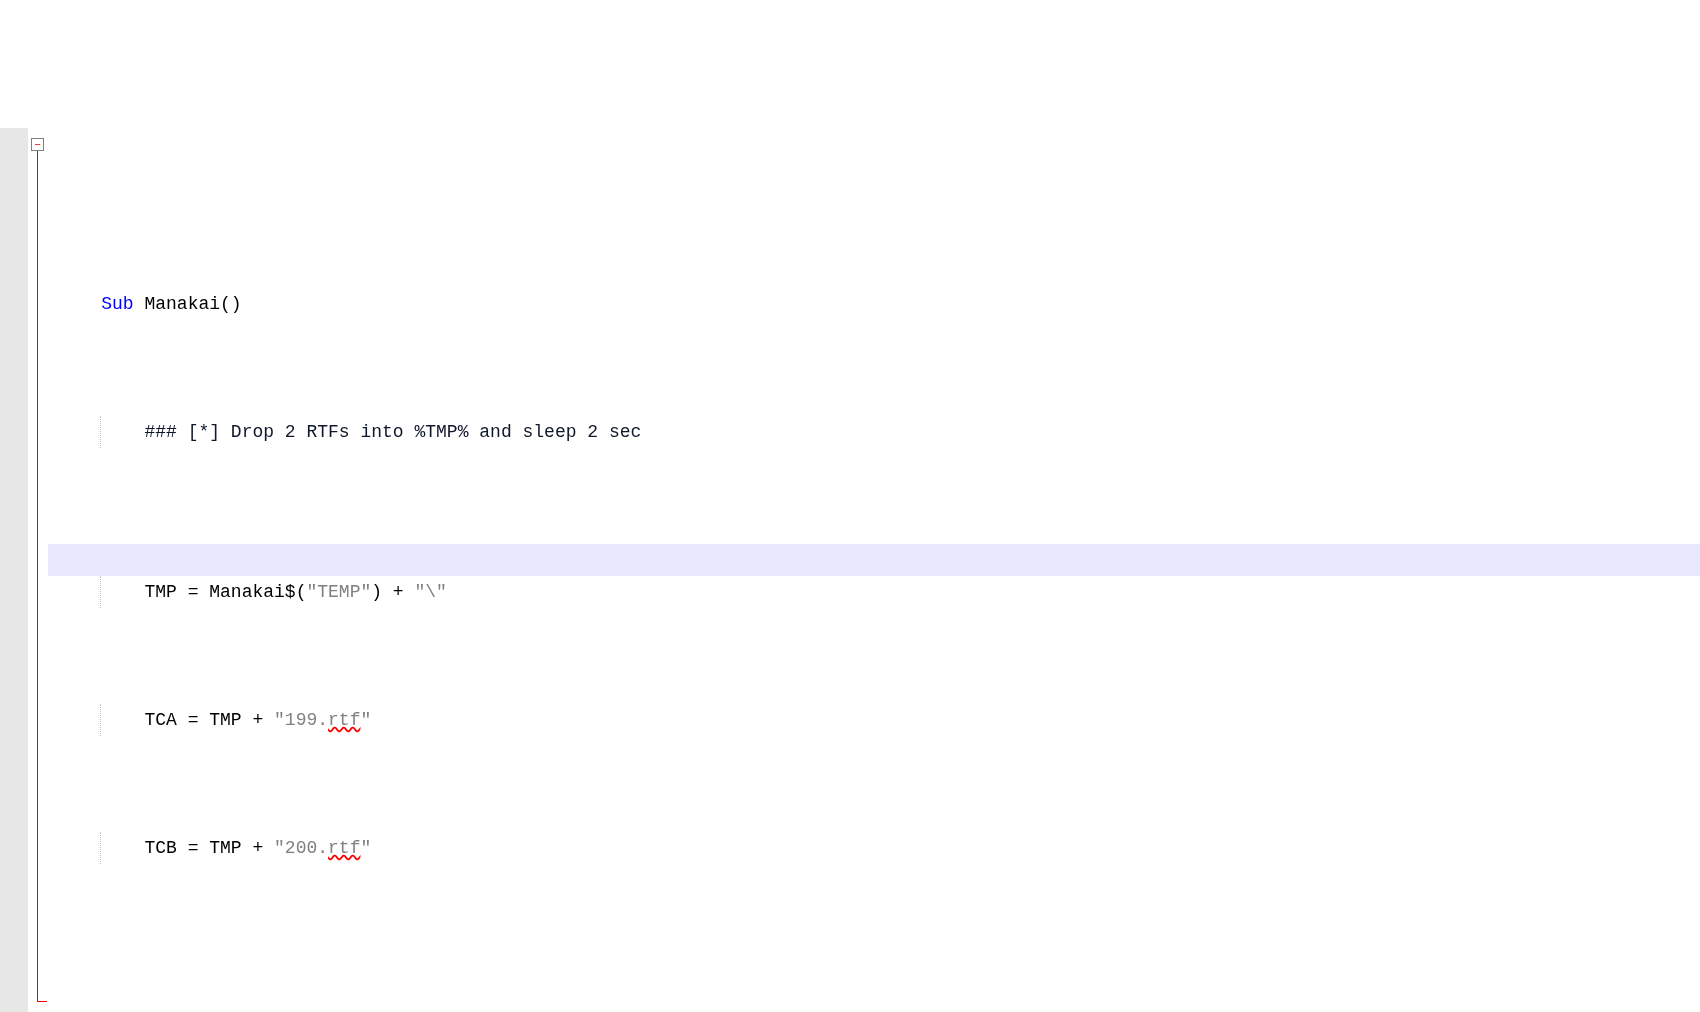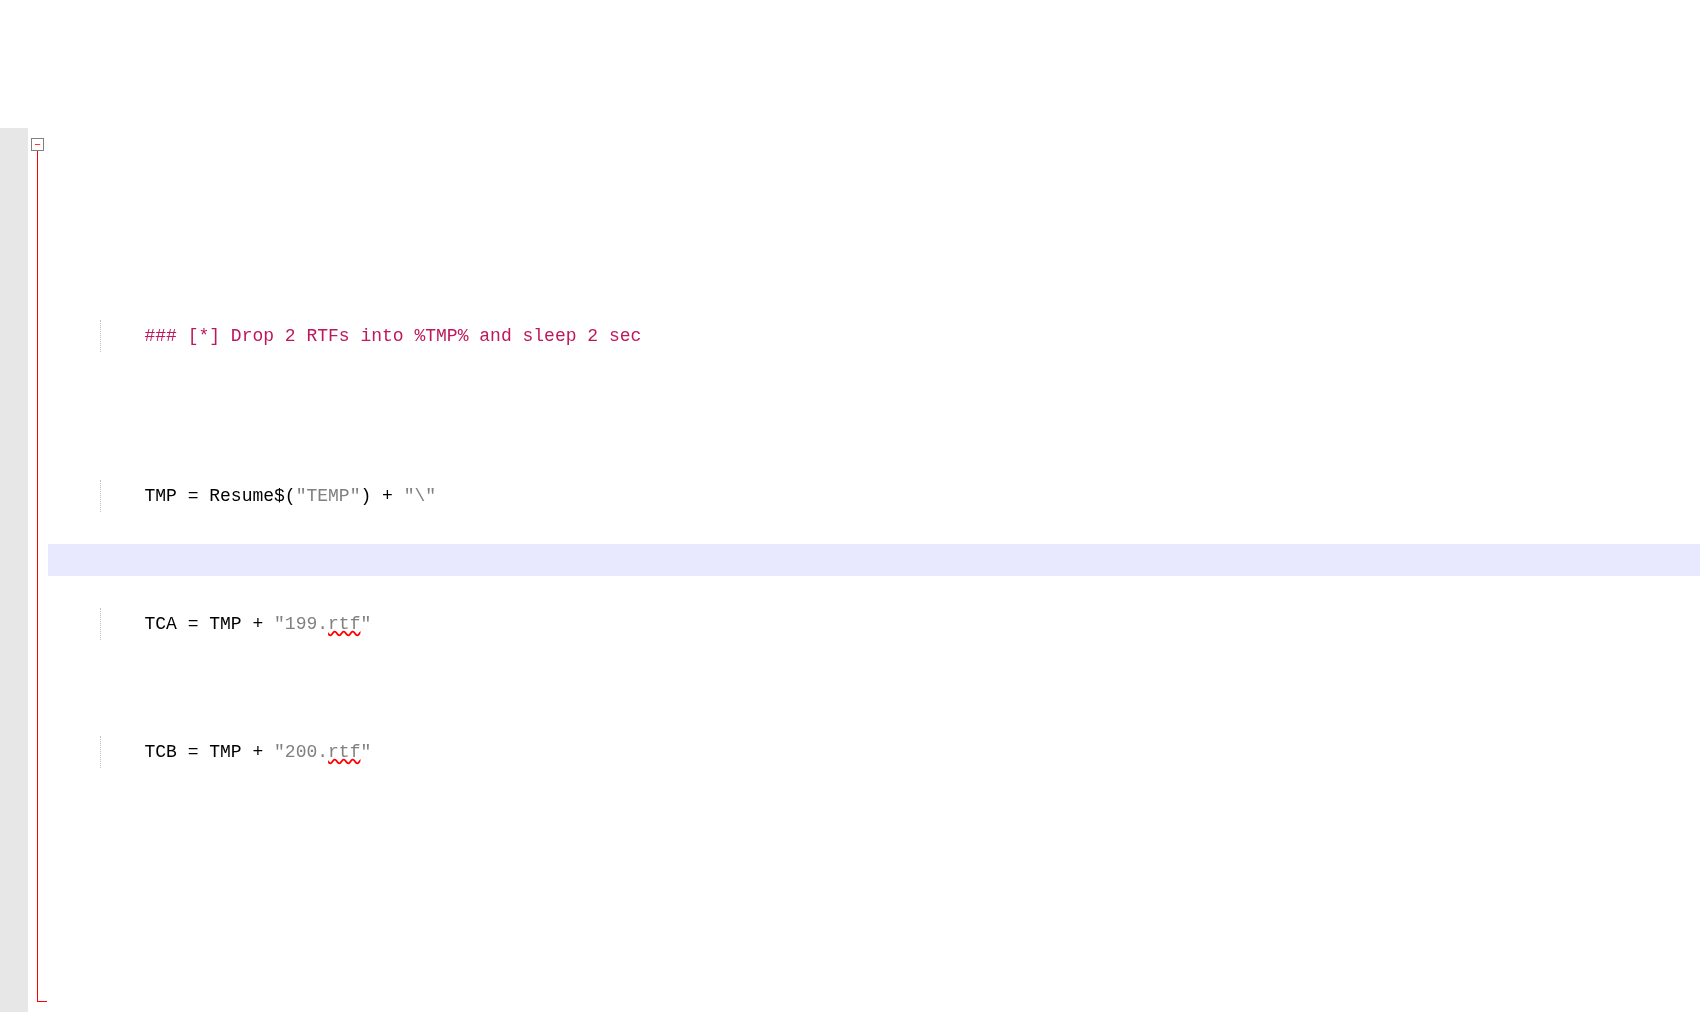--- a/index.html
+++ b/index.html
@@ -73,21 +73,21 @@
   }
   .hl {
     position: absolute;
     left: 0;
     right: 0;
     height: 32px;
     background: #e8e8ff;
     z-index: -1;
   }
   .kw  { color: #0000ff; }
-  .cm  { color: #be185d; }
+  .cm  { color: #0f172a; }
   .st  { color: #808080; }
   .squig {
     text-decoration: underline wavy #ff0000;
     text-decoration-skip-ink: none;
   }
 </style>
 </head>
 <body>
 
 
@@ -98,25 +98,26 @@
   <div class="fold-area">
     <div class="fold-box" style="top:10px;">−</div>
     <div class="fold-line-v" style="top:23px; height:845px;"></div>
     <div class="fold-corner" style="top:864px;"></div>
   </div>
 
   <div class="code-area">
     <div class="hl" style="top:416px;"></div>
 
     
+    <div class="line">    <span class="kw">Sub</span><span> Manakai()</span></div>
     
     <div class="line"><span class="indent-guide" style="left:52px;"></span>        <span class="cm">### [*] Drop 2 RTFs into %TMP% and sleep 2 sec</span></div>
     
     
-    <div class="line"><span class="indent-guide" style="left:52px;"></span>        <span>TMP = Resume$(</span><span class="st">"TEMP"</span><span>) + </span><span class="st">"\"</span></div>
+    <div class="line"><span class="indent-guide" style="left:52px;"></span>        <span>TMP = Manakai$(</span><span class="st">"TEMP"</span><span>) + </span><span class="st">"\"</span></div>
     
     <div class="line"><span class="indent-guide" style="left:52px;"></span>        <span>TCA = TMP + </span><span class="st">"199.</span><span class="st squig">rtf</span><span class="st">"</span></div>
     
     <div class="line"><span class="indent-guide" style="left:52px;"></span>        <span>TCB = TMP + </span><span class="st">"200.</span><span class="st squig">rtf</span><span class="st">"</span></div>
     
     
     
     
     
     

